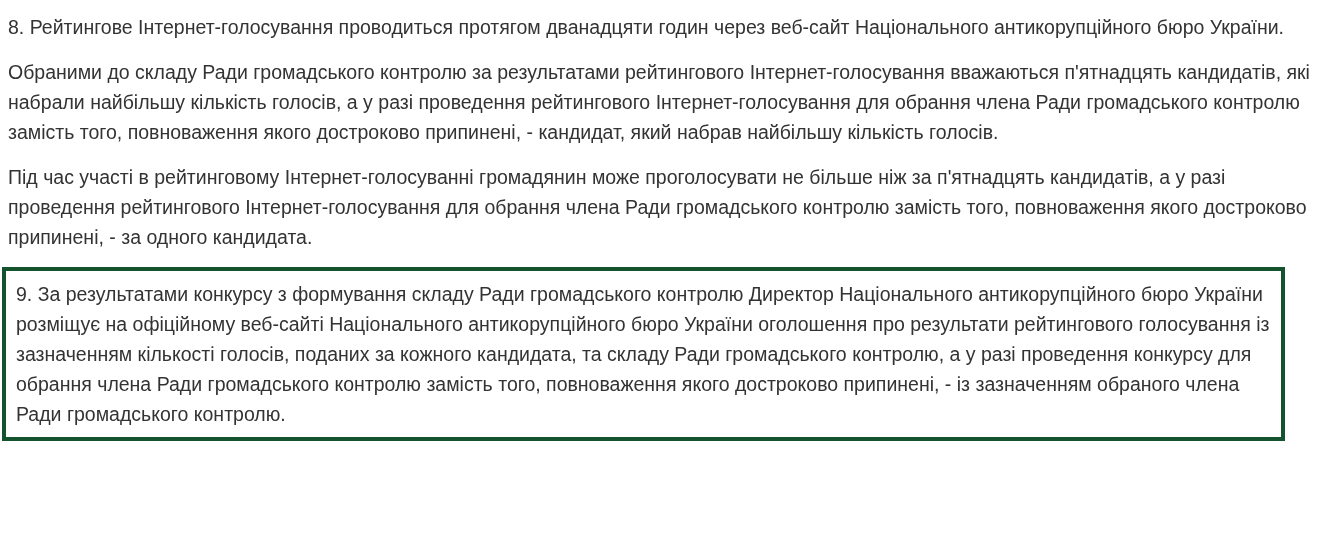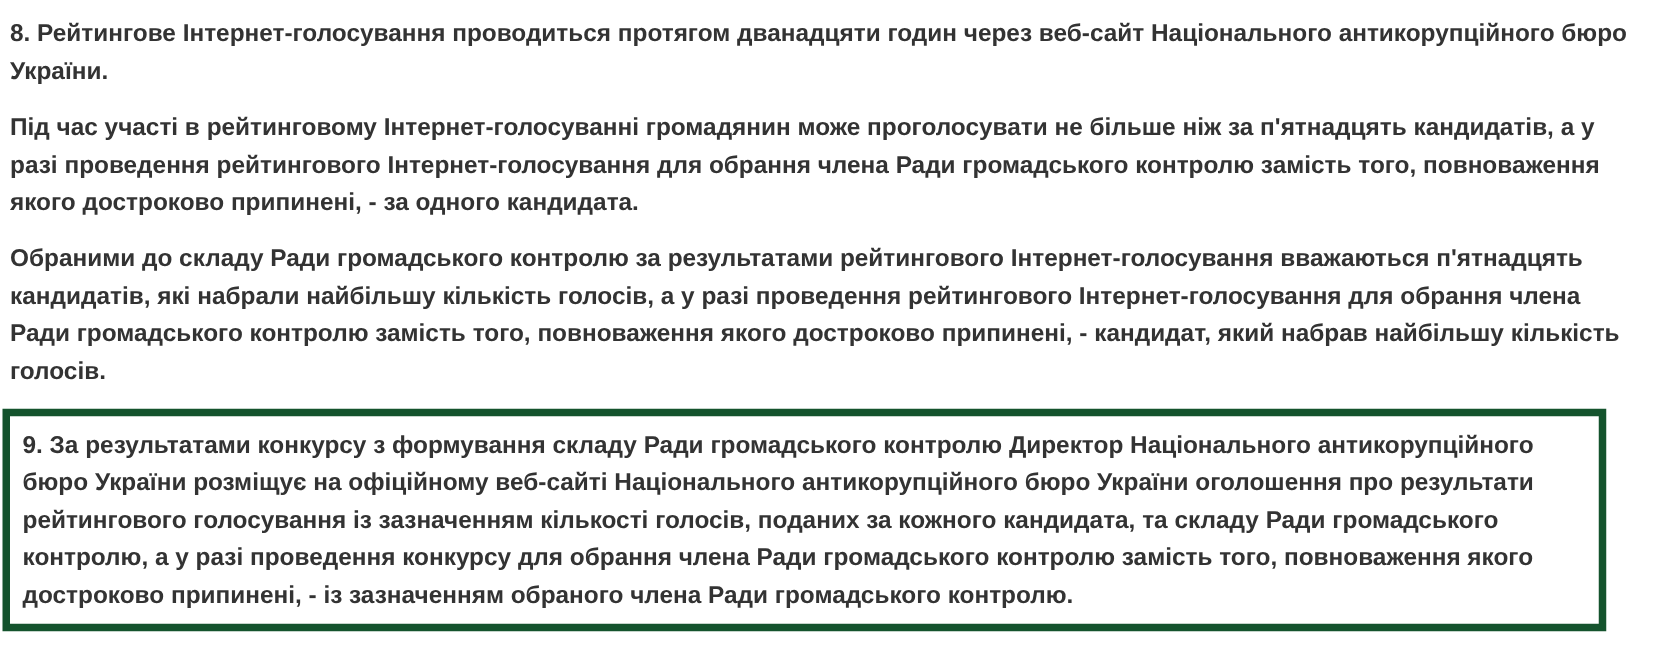--- a/index.html
+++ b/index.html
@@ -16,30 +16,29 @@
     line-height: 30px;
     color: #333333;
   }
   .doc {
     padding: 12px 10px 0 8px;
     box-sizing: border-box;
     width: 1323px;
   }
   .doc p {
     margin: 0 0 15px 0;
-    font-weight: bold;
   }
   .doc p.highlighted {
-    border: 6px solid #14532d;
+    border: 4px solid #14532d;
     padding: 8px 10px;
     margin-left: -6px;
     margin-right: 28px;
   }
 </style>
 </head>
 <body>
 
 <div class="doc">
   <p>8. Рейтингове Інтернет-голосування проводиться протягом дванадцяти годин через веб-сайт Національного антикорупційного бюро України.</p>
+  <p>Обраними до складу Ради громадського контролю за результатами рейтингового Інтернет-голосування вважаються п'ятнадцять кандидатів, які набрали найбільшу кількість голосів, а у разі проведення рейтингового Інтернет-голосування для обрання члена Ради громадського контролю замість того, повноваження якого достроково припинені, - кандидат, який набрав найбільшу кількість голосів.</p>
   <p>Під час участі в рейтинговому Інтернет-голосуванні громадянин може проголосувати не більше ніж за п'ятнадцять кандидатів, а у разі проведення рейтингового Інтернет-голосування для обрання члена Ради громадського контролю замість того, повноваження якого достроково припинені, - за одного кандидата.</p>
-  <p>Обраними до складу Ради громадського контролю за результатами рейтингового Інтернет-голосування вважаються п'ятнадцять кандидатів, які набрали найбільшу кількість голосів, а у разі проведення рейтингового Інтернет-голосування для обрання члена Ради громадського контролю замість того, повноваження якого достроково припинені, - кандидат, який набрав найбільшу кількість голосів.</p>
   <p class="highlighted">9. За результатами конкурсу з формування складу Ради громадського контролю Директор Національного антикорупційного бюро України розміщує на офіційному веб-сайті Національного антикорупційного бюро України оголошення про результати рейтингового голосування із зазначенням кількості голосів, поданих за кожного кандидата, та складу Ради громадського контролю, а у разі проведення конкурсу для обрання члена Ради громадського контролю замість того, повноваження якого достроково припинені, - із зазначенням обраного члена Ради громадського контролю.</p>
 </div>
 
 </body></html>

